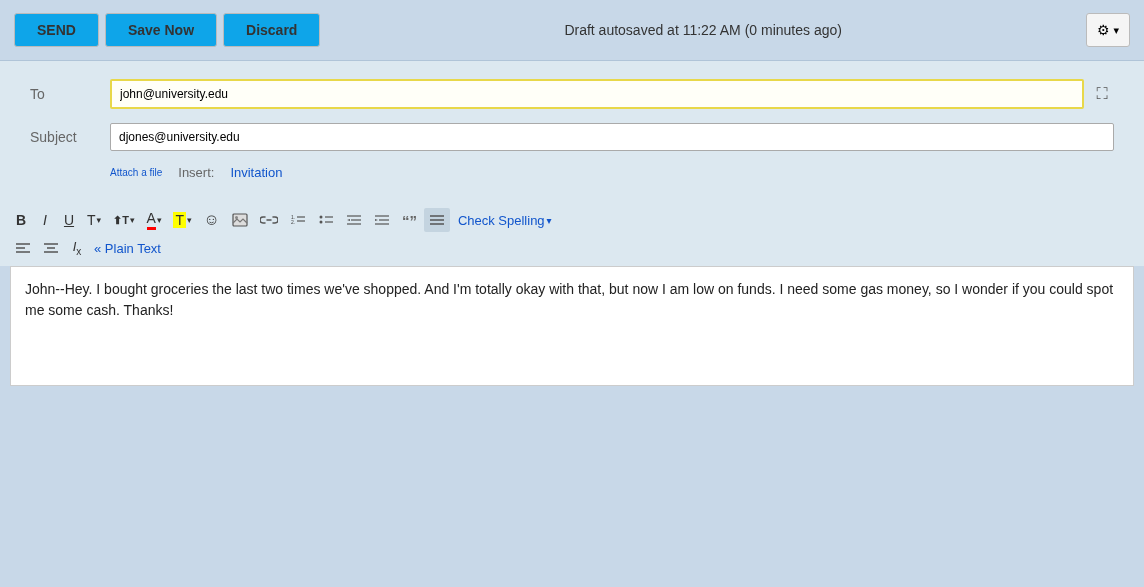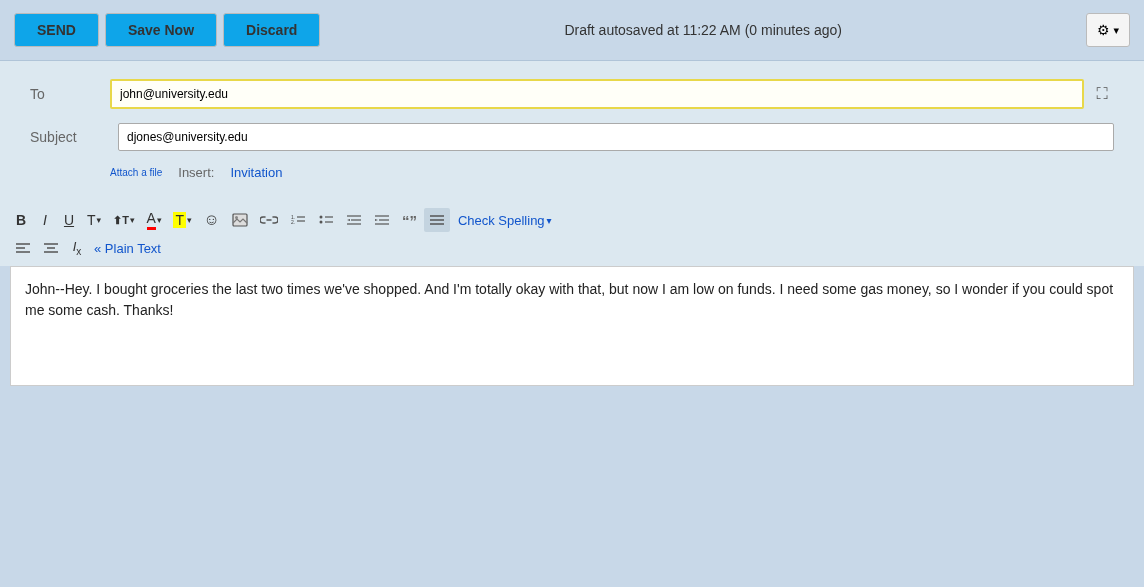--- a/index.html
+++ b/index.html
@@ -221,21 +221,21 @@
 
   <div class="field-row">
     <span class="field-label">To</span>
     <input class="field-input to-input" type="text" value="john@university.edu" style="">
     <span class="expand-icon">⛶</span>
   </div>
 
 
   <div class="field-row">
     <span class="field-label">Subject</span>
-    <input class="field-input" type="text" style="text-decoration: none; margin-left: 8px;" value="djones@university.edu">
+    <input class="field-input" type="text" style="text-decoration: none;" value="djones@university.edu">
   </div>
 
   <div class="attach-row">
     <a class="attach-link" href="#">Attach a file</a>
     <span class="insert-label">Insert:</span>
     <a class="invitation-link" href="#">Invitation</a>
   </div>
 
 </div>
 

